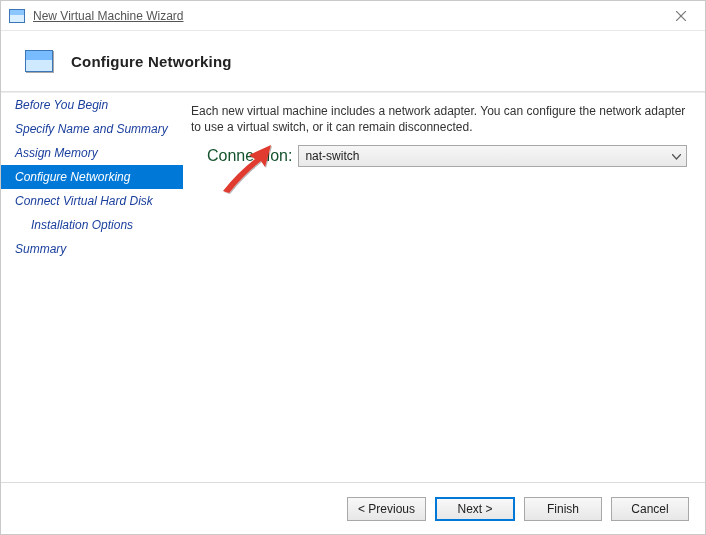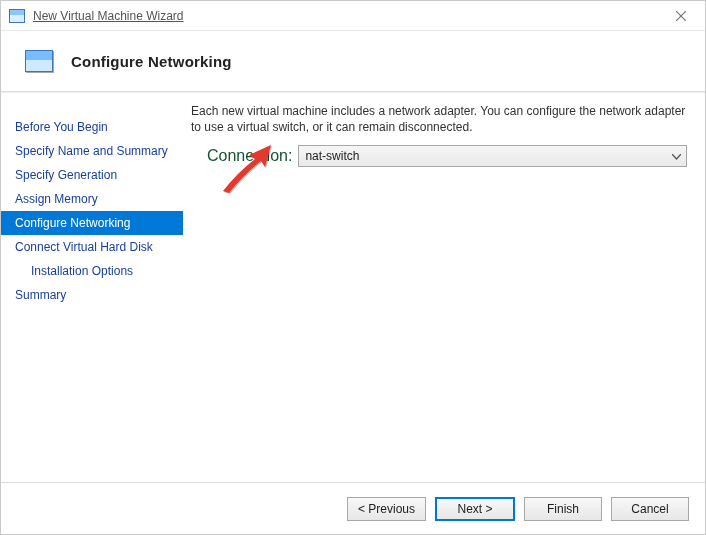--- a/index.html
+++ b/index.html
@@ -61,21 +61,22 @@
     background: linear-gradient(to bottom, #d8d8d8, #f4f4f4);
   }
 
   .body {
     flex: 1;
     display: flex;
     min-height: 0;
   }
   .sidebar {
     width: 182px;
-    padding-top: 22px;
+    padding-top: 0;
+    font-style: italic;
   }
   .sidebar-item {
     padding: 4px 10px 4px 14px;
     color: #1a3f9c;
     cursor: pointer;
     line-height: 16px;
     font-size: 12px;
   }
   .sidebar-item.indent { padding-left: 30px; }
   .sidebar-item.selected {
@@ -158,21 +159,20 @@
   <div class="header">
     <div class="header-icon"></div>
     <div class="header-title">Configure Networking</div>
   </div>
   <div class="divider"></div>
 
   <div class="body">
     <div class="sidebar">
       <div class="sidebar-item"><span>Before You Begin</span></div>
       <div class="sidebar-item"><span>Specify Name and Summary</span></div>
-      <div class="sidebar-item"><span>Specify Generation</span></div>
       <div class="sidebar-item"><span>Assign Memory</span></div>
       <div class="sidebar-item selected"><span>Configure Networking</span></div>
       <div class="sidebar-item"><span>Connect Virtual Hard Disk</span></div>
       <div class="sidebar-item indent"><span>Installation Options</span></div>
       <div class="sidebar-item"><span>Summary</span></div>
     </div>
 
     <div class="content">
       <div class="desc">Each new virtual machine includes a network adapter. You can configure the network adapter to use a virtual switch, or it can remain disconnected.</div>
       <div class="form-row">

